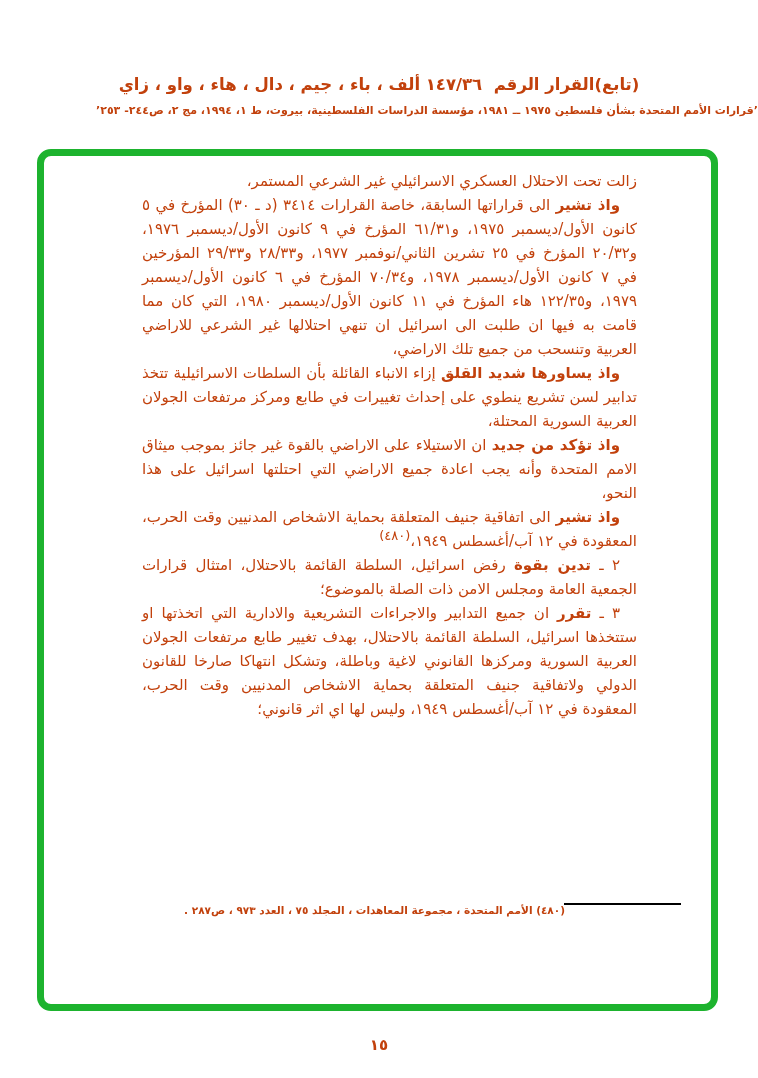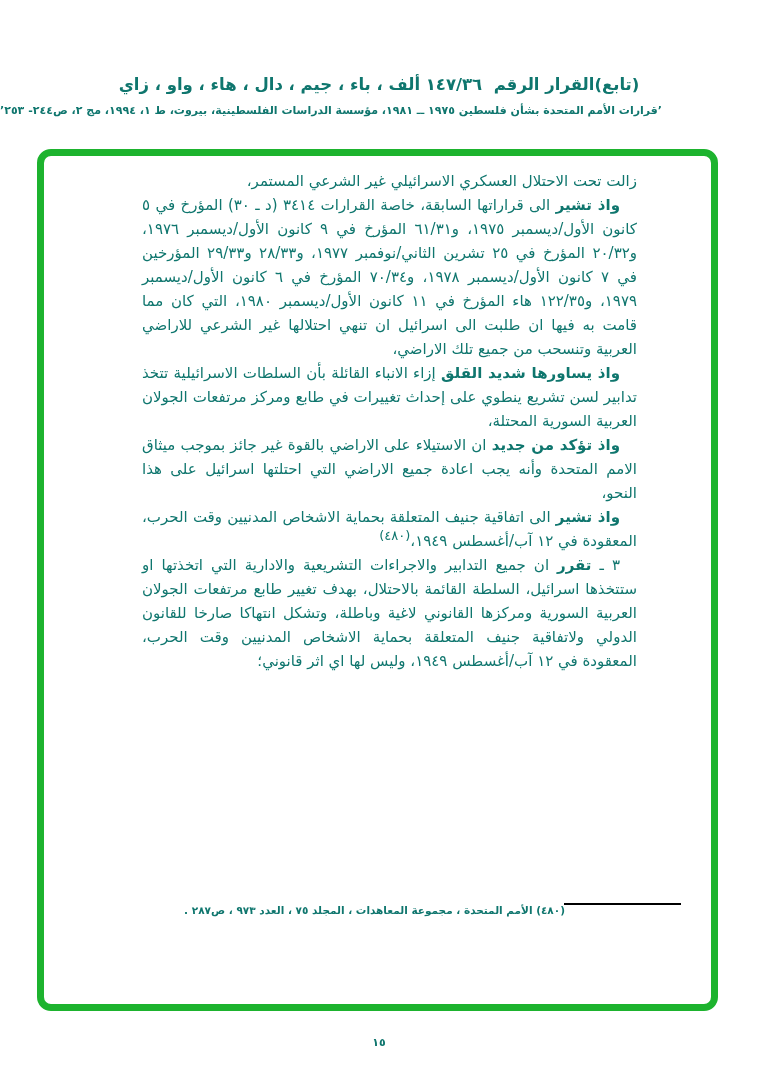--- a/index.html
+++ b/index.html
@@ -2,37 +2,37 @@
 <html lang="ar"><head>
 <meta charset="utf-8">
 <style>
   html, body { margin: 0; padding: 0; background: #ffffff; }
   .page {
     position: relative;
     width: 758px;
     height: 1078px;
     background: #ffffff;
     font-family: "DejaVu Sans", sans-serif;
-    color: #0f766e;
+    color: #c2410c;
     direction: rtl;
     overflow: hidden;
   }
   .title {
     position: absolute;
     top: 75px; left: 0; right: 0;
     text-align: center;
     font-size: 16.5px;
     font-weight: bold;
     letter-spacing: 0.2px;
     white-space: pre;
   }
   .source {
     position: absolute;
     top: 104px; left: 0; right: 0;
-    text-align: left;
+    text-align: right;
     font-size: 11px;
     font-weight: bold;
   }
   .green-box {
     position: absolute;
     left: 37px; top: 149px;
     width: 681px; height: 862px;
     box-sizing: border-box;
     border: 7px solid #1db32e;
     border-radius: 14px;
@@ -63,21 +63,21 @@
     top: 904px; right: 193px;
     font-size: 10.5px;
     font-weight: bold;
     white-space: nowrap;
     direction: rtl;
   }
   .page-number {
     position: absolute;
     top: 1036px; left: 0; right: 0;
     text-align: center;
-    font-size: 11px;
+    font-size: 15px;
     font-weight: bold;
   }
 </style>
 </head>
 <body>
 
 <div class="page">
 
   <div class="title">(تابع)القرار الرقم&nbsp; ١٤٧/٣٦ ألف ، باء ، جيم ، دال ، هاء ، واو ، زاي</div>
 
@@ -91,20 +91,21 @@
 
     <p class="para"><b>واذ تشير</b><span> الى قراراتها السابقة، خاصة القرارات ٣٤١٤ (د ـ ٣٠) المؤرخ في ٥ كانون الأول/ديسمبر ١٩٧٥، و٦١/٣١ المؤرخ في ٩ كانون الأول/ديسمبر ١٩٧٦، و٢٠/٣٢ المؤرخ في ٢٥ تشرين الثاني/نوفمبر ١٩٧٧، و٢٨/٣٣ و٢٩/٣٣ المؤرخين في ٧ كانون الأول/ديسمبر ١٩٧٨، و٧٠/٣٤ المؤرخ في ٦ كانون الأول/ديسمبر ١٩٧٩، و١٢٢/٣٥ هاء المؤرخ في ١١ كانون الأول/ديسمبر ١٩٨٠، التي كان مما قامت به فيها ان طلبت الى اسرائيل ان تنهي احتلالها غير الشرعي للاراضي العربية وتنسحب من جميع تلك الاراضي،</span></p>
 
     <p class="para"><b>واذ يساورها شديد القلق</b><span> إزاء الانباء القائلة بأن السلطات الاسرائيلية تتخذ تدابير لسن تشريع ينطوي على إحداث تغييرات في طابع ومركز مرتفعات الجولان العربية السورية المحتلة،</span></p>
 
     <p class="para"><b>واذ تؤكد من جديد</b><span> ان الاستيلاء على الاراضي بالقوة غير جائز بموجب ميثاق الامم المتحدة وأنه يجب اعادة جميع الاراضي التي احتلتها اسرائيل على هذا النحو،</span></p>
 
     <p class="para"><b>واذ تشير</b><span> الى اتفاقية جنيف المتعلقة بحماية الاشخاص المدنيين وقت الحرب، المعقودة في ١٢ آب/أغسطس ١٩٤٩،</span><sup class="fn-ref">(٤٨٠)</sup></p>
 
 
+    <p class="para"><span>٢ ـ </span><b>تدين بقوة</b><span> رفض اسرائيل، السلطة القائمة بالاحتلال، امتثال قرارات الجمعية العامة ومجلس الامن ذات الصلة بالموضوع؛</span></p>
 
     <p class="para"><span>٣ ـ </span><b>تقرر</b><span> ان جميع التدابير والاجراءات التشريعية والادارية التي اتخذتها او ستتخذها اسرائيل، السلطة القائمة بالاحتلال، بهدف تغيير طابع مرتفعات الجولان العربية السورية ومركزها القانوني لاغية وباطلة، وتشكل انتهاكا صارخا للقانون الدولي ولاتفاقية جنيف المتعلقة بحماية الاشخاص المدنيين وقت الحرب، المعقودة في ١٢ آب/أغسطس ١٩٤٩، وليس لها اي اثر قانوني؛</span></p>
 
   </div>
 
   <div class="fn-sep"></div>
 
   <div class="footnote">(٤٨٠) الأمم المتحدة ، مجموعة المعاهدات ، المجلد ٧٥ ، العدد ٩٧٣ ، ص٢٨٧ .</div>
 
   <div class="page-number">١٥</div>

